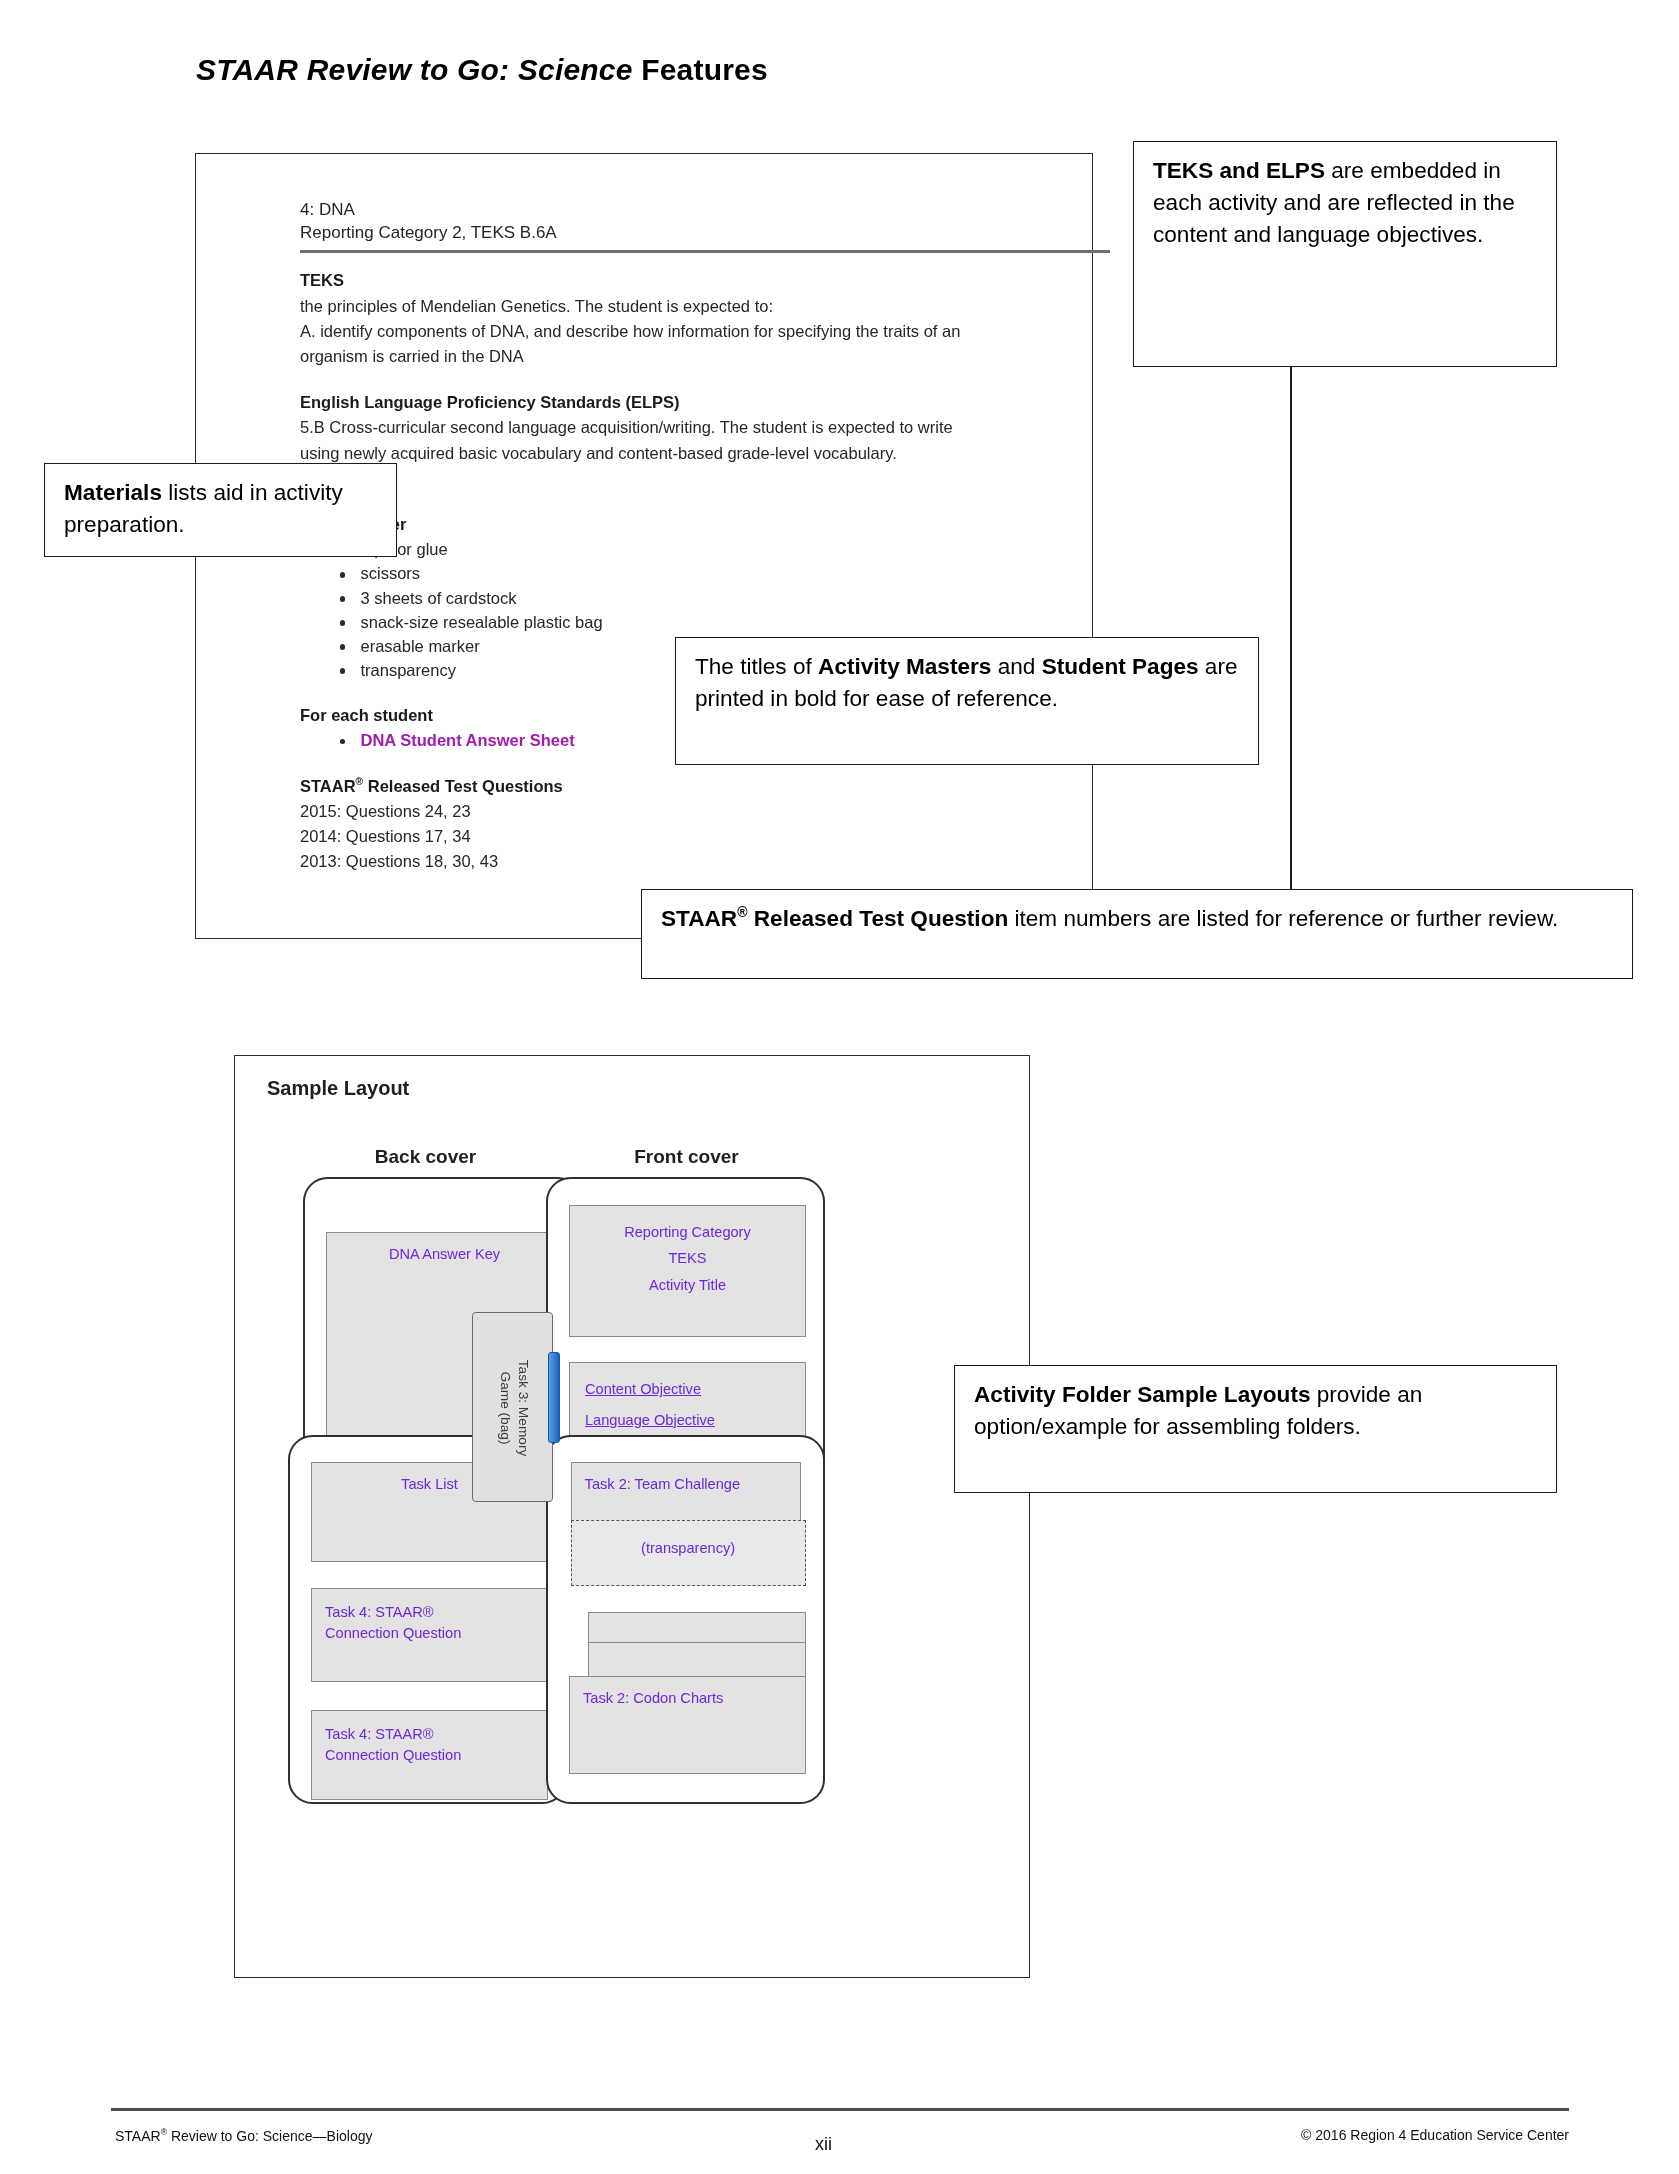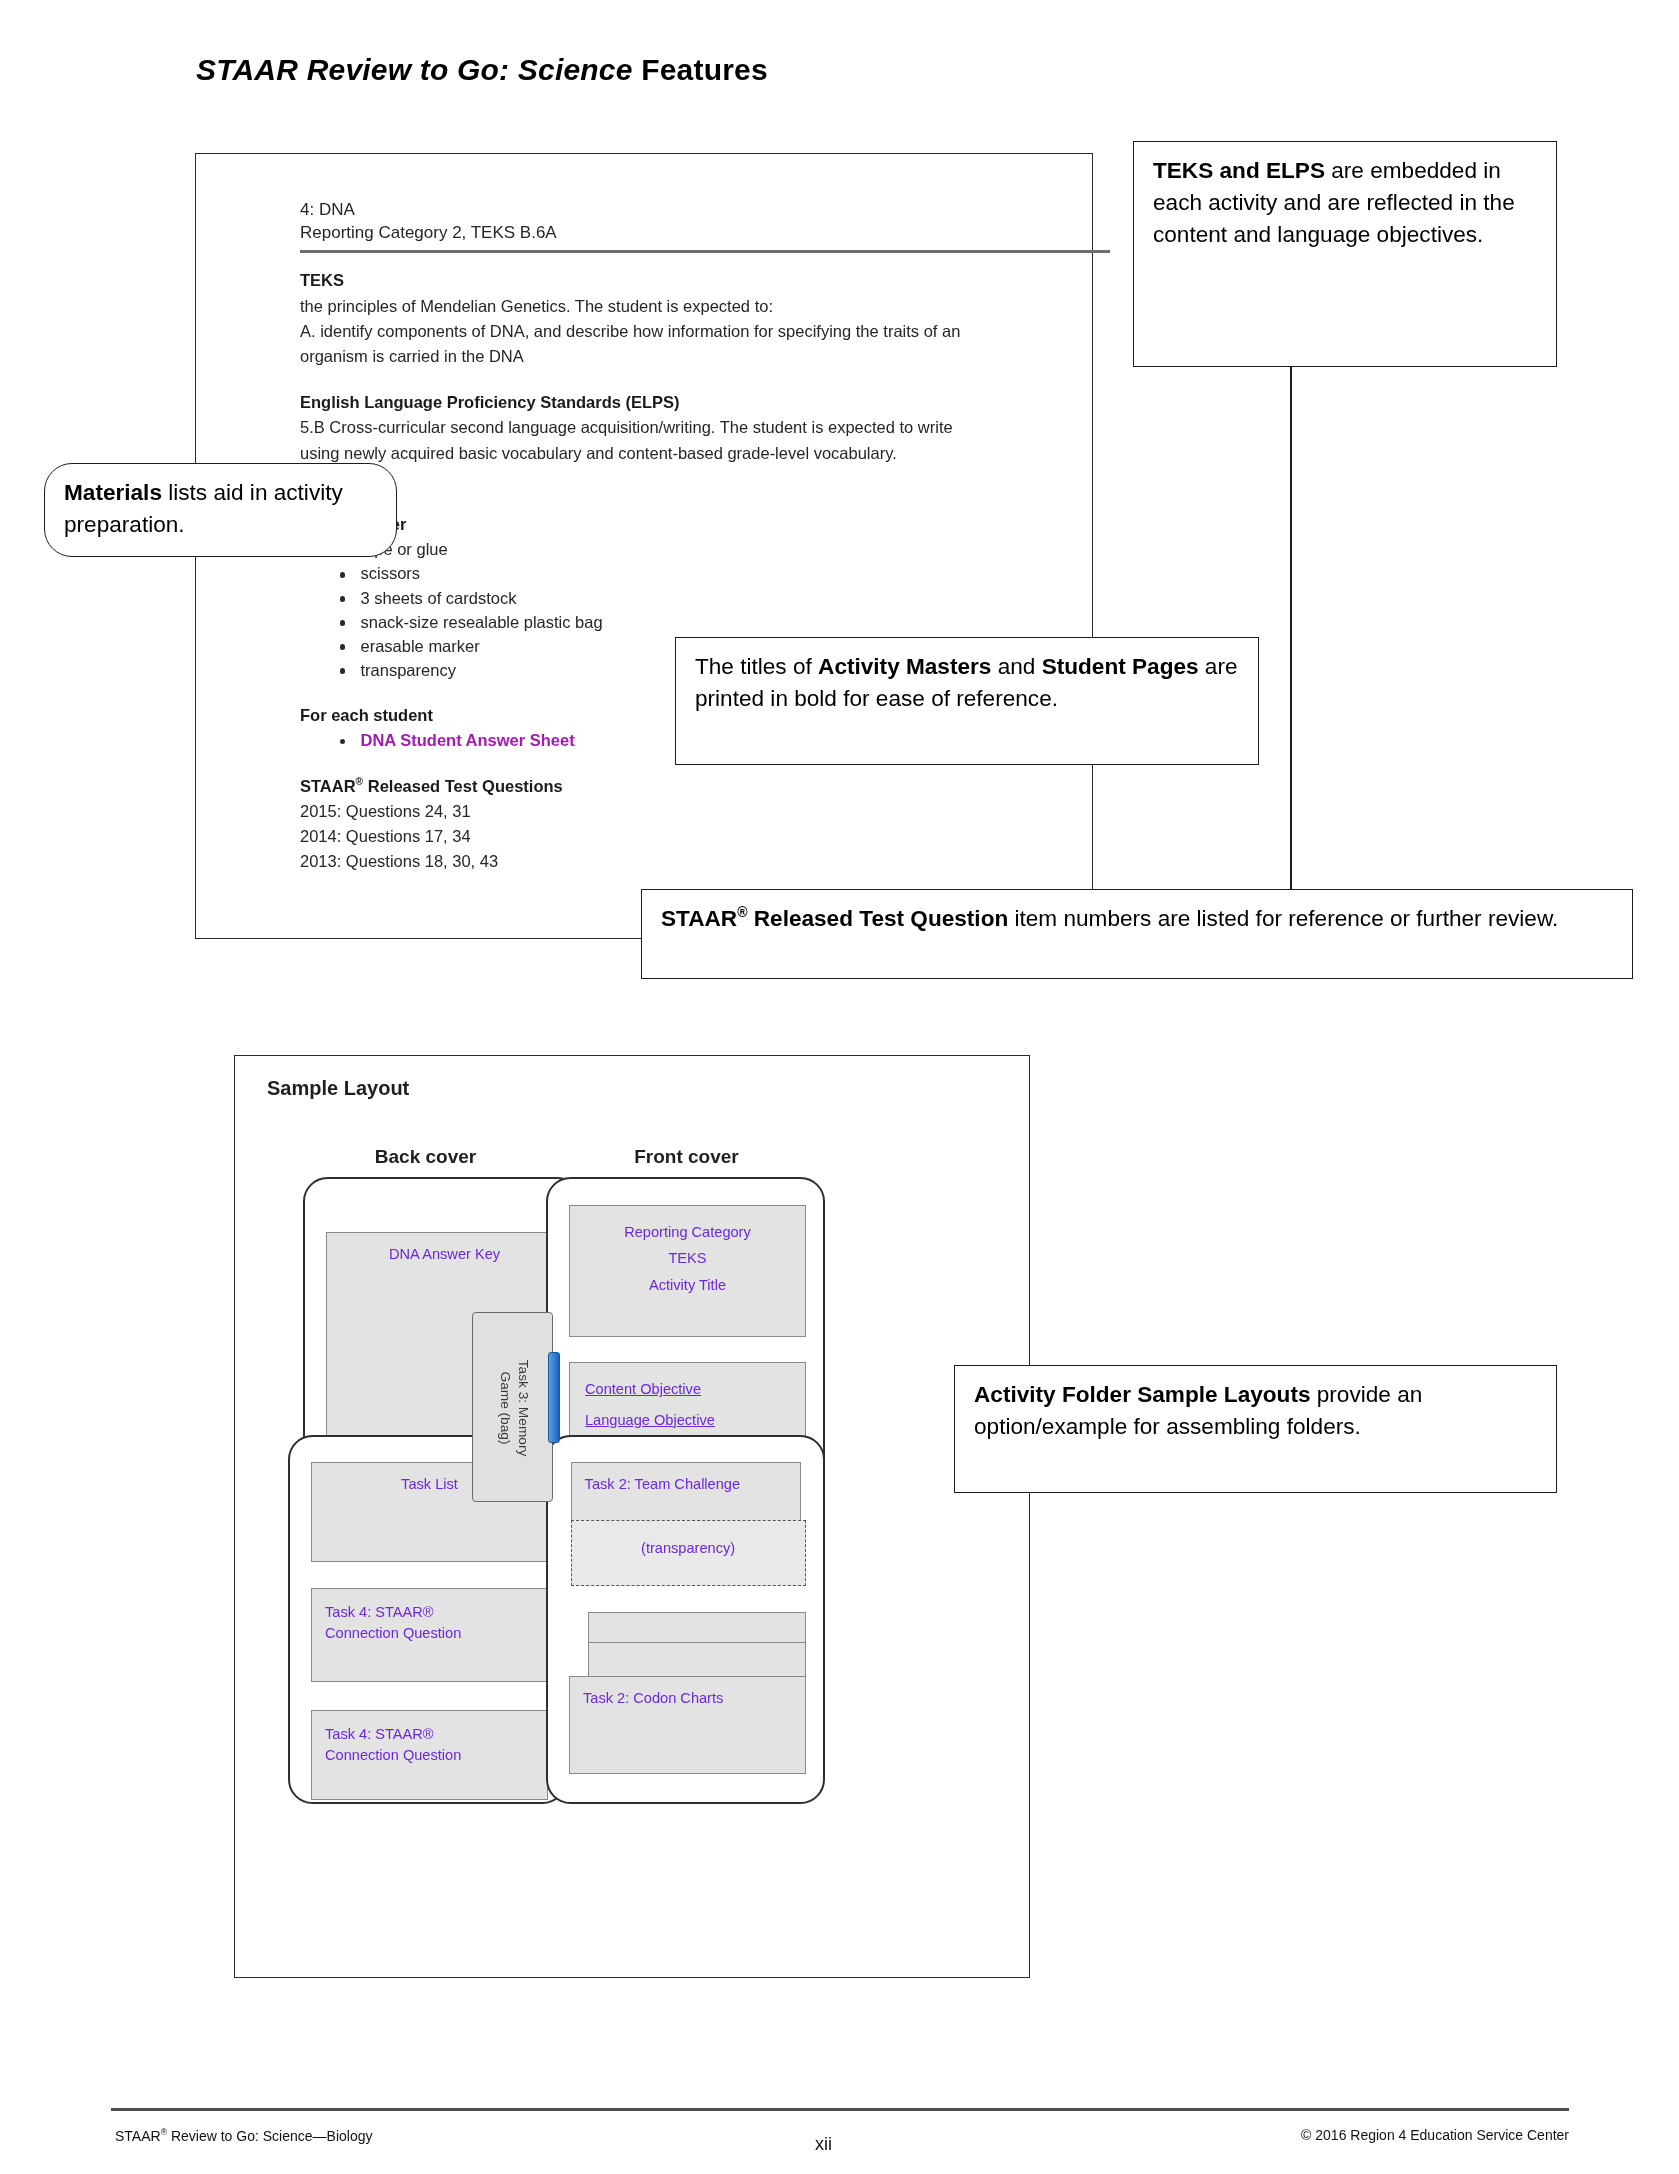--- a/index.html
+++ b/index.html
@@ -93,21 +93,21 @@
     border: 1.9px solid #1c1c1c;
     box-sizing: border-box;
     font-size: 22.6px;
     line-height: 1.42;
     padding: 13px 17px 13px 19px;
     z-index: 30;
   }
   .callout b { font-weight: bold; }
 
   #callout-teks-elps { left: 1133px; top: 141px; width: 424px; height: 226px; }
-  #callout-materials { left: 44px;  top: 463px; width: 353px; height: 94px; border-radius: 28px; }
+  #callout-materials { left: 44px;  top: 463px; width: 353px; height: 94px; }
   #callout-masters   { left: 675px; top: 637px; width: 584px; height: 128px; }
   #callout-released  { left: 641px; top: 889px; width: 992px; height: 90px; }
   #callout-folder    { left: 954px; top: 1365px; width: 603px; height: 128px; }
 
   
   .connector {
     position: absolute;
     background: #1c1c1c;
     z-index: 5;
   }
@@ -300,21 +300,21 @@
       <div class="ex-para ex-b">For each student</div>
       <ul class="ex-list">
         <li class="bold">DNA Student Answer Sheet</li>
       </ul>
 
       <div class="ex-gap"></div>
 
       <div class="ex-para ex-b">
         <span>STAAR</span><span class="sup">®</span><span> Released Test Questions</span>
       </div>
-      <div class="ex-para">2015: Questions 24, 31</div>
+      <div class="ex-para">2015: Questions 24, 23</div>
       <div class="ex-para">2014: Questions 17, 34</div>
       <div class="ex-para">2013: Questions 18, 30, 43</div>
     </div>
   </div>
 
   <div class="callout" id="callout-teks-elps">
     <b>TEKS and ELPS</b><span> are embedded in each activity and are reflected in the content and language objectives.</span>
   </div>
 
   <div class="callout" id="callout-materials">

